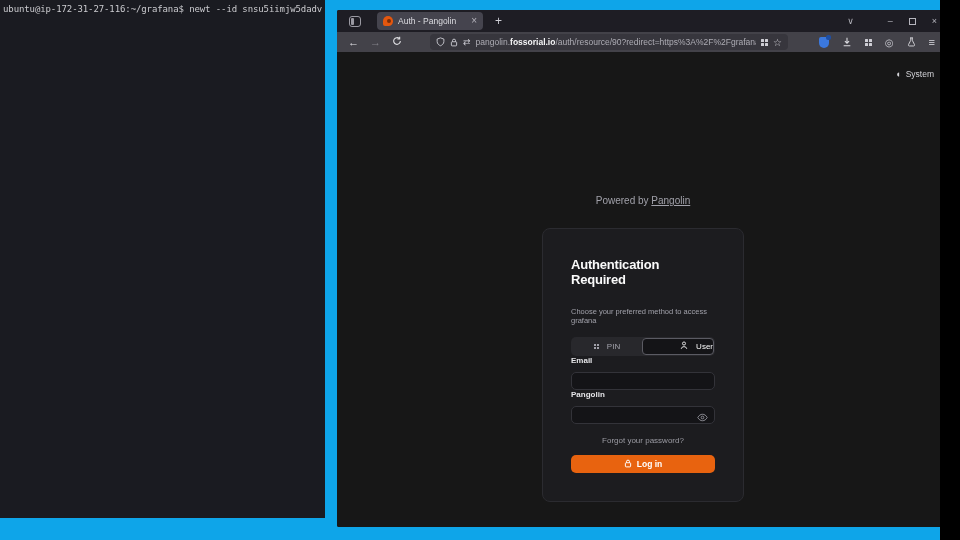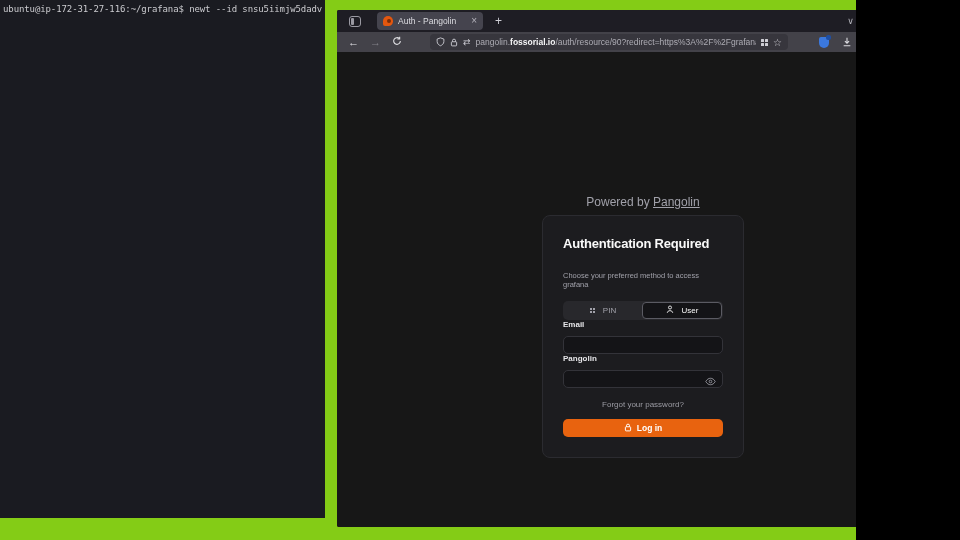--- a/index.html
+++ b/index.html
@@ -1,16 +1,16 @@
 <!DOCTYPE html>
 <html><head>
 <meta charset="utf-8">
 <style>
   html,body{margin:0;padding:0;background:#000;}
-  .stage{position:relative;width:856px;height:540px;background:#84cc16;overflow:hidden;
+  .stage{position:relative;width:940px;height:540px;background:#0ea5e9;overflow:hidden;
          font-family:"Liberation Sans", sans-serif;}
 
   
   .terminal{position:absolute;left:0;top:8;width:325px;height:518px;background:#1a1b21;
             font-family:"DejaVu Sans Mono", monospace;font-size:9px;letter-spacing:-0.1px;
             color:#cbcbcf;padding:4px 0 0 3px;box-sizing:border-box;}
   .term-line{white-space:pre;line-height:11.5px;overflow:hidden;}
   .cursor{display:inline-block;width:5px;height:9px;border:1px solid #d8d8dc;
           vertical-align:-1px;margin-left:0px;}
 
@@ -52,31 +52,31 @@
   .hamb{color:#dcdce1;font-size:11px;}
   .circ{color:#cfcfd6;font-size:10px;}
 
   
   .content{position:absolute;left:0;top:42px;width:610px;height:475px;background:#171717;}
   .theme-btn{position:absolute;top:17px;right:13px;display:flex;align-items:center;gap:4px;
              color:#d4d4d8;font-size:8.5px;}
   .theme-ico{font-size:9px;color:#d4d4d8;}
 
   .auth-col{position:absolute;left:205px;top:143px;width:202px;}
-  .powered{font-size:12px;color:#a1a1aa;text-align:center;margin-bottom:6px;}
+  .powered{font-size:10px;color:#a1a1aa;text-align:center;margin-bottom:22px;}
   .powered a{color:#a1a1aa;text-decoration:underline;}
-  .card{background:#1c1c1f;border:1px solid #2b2b30;border-radius:8px;padding:20px;
+  .card{background:#1c1c1f;border:1px solid #2b2b30;border-radius:8px;padding:28px;
         box-sizing:border-box;width:202px;}
   .card-title{font-size:13px;font-weight:bold;color:#fafafa;letter-spacing:-0.2px;}
   .card-sub{font-size:7.5px;color:#a1a1aa;margin-top:20px;}
   .seg{display:flex;background:#28282c;border-radius:5px;margin-top:12px;padding:1px;height:19px;
        box-sizing:border-box;}
   .seg-item{flex:1;display:flex;align-items:center;justify-content:center;gap:8px;
             font-size:8px;color:#a1a1aa;border-radius:4px;}
-  .seg-item.active{background:#141417;border:1px solid #5b5b63;color:#fafafa;}
+  .seg-item.active{background:#141417;border:1px solid #5b5b63;color:#fafafa;justify-content:flex-end;}
   .pin-dots{display:inline-grid;grid-template-columns:2px 2px;grid-gap:1px;}
   .pin-dots i{width:2px;height:2px;background:currentColor;}
   .fld-label{font-size:8px;font-weight:bold;color:#e4e4e7;}
   .fld{position:relative;margin-top:5px;}
   .fld input{width:100%;height:18px;background:#141417;border:1px solid #333339;border-radius:5px;
              box-sizing:border-box;color:#e4e4e7;font-size:8.5px;padding:0 7px;outline:none;
              font-family:"Liberation Sans", sans-serif;}
   .eye{position:absolute;right:7px;top:4px;}
   .forgot{text-align:center;font-size:8px;color:#9b9ba3;margin-top:12px;}
   .login-btn{margin-top:10px;height:18px;border:none;border-radius:5px;width:100%;

